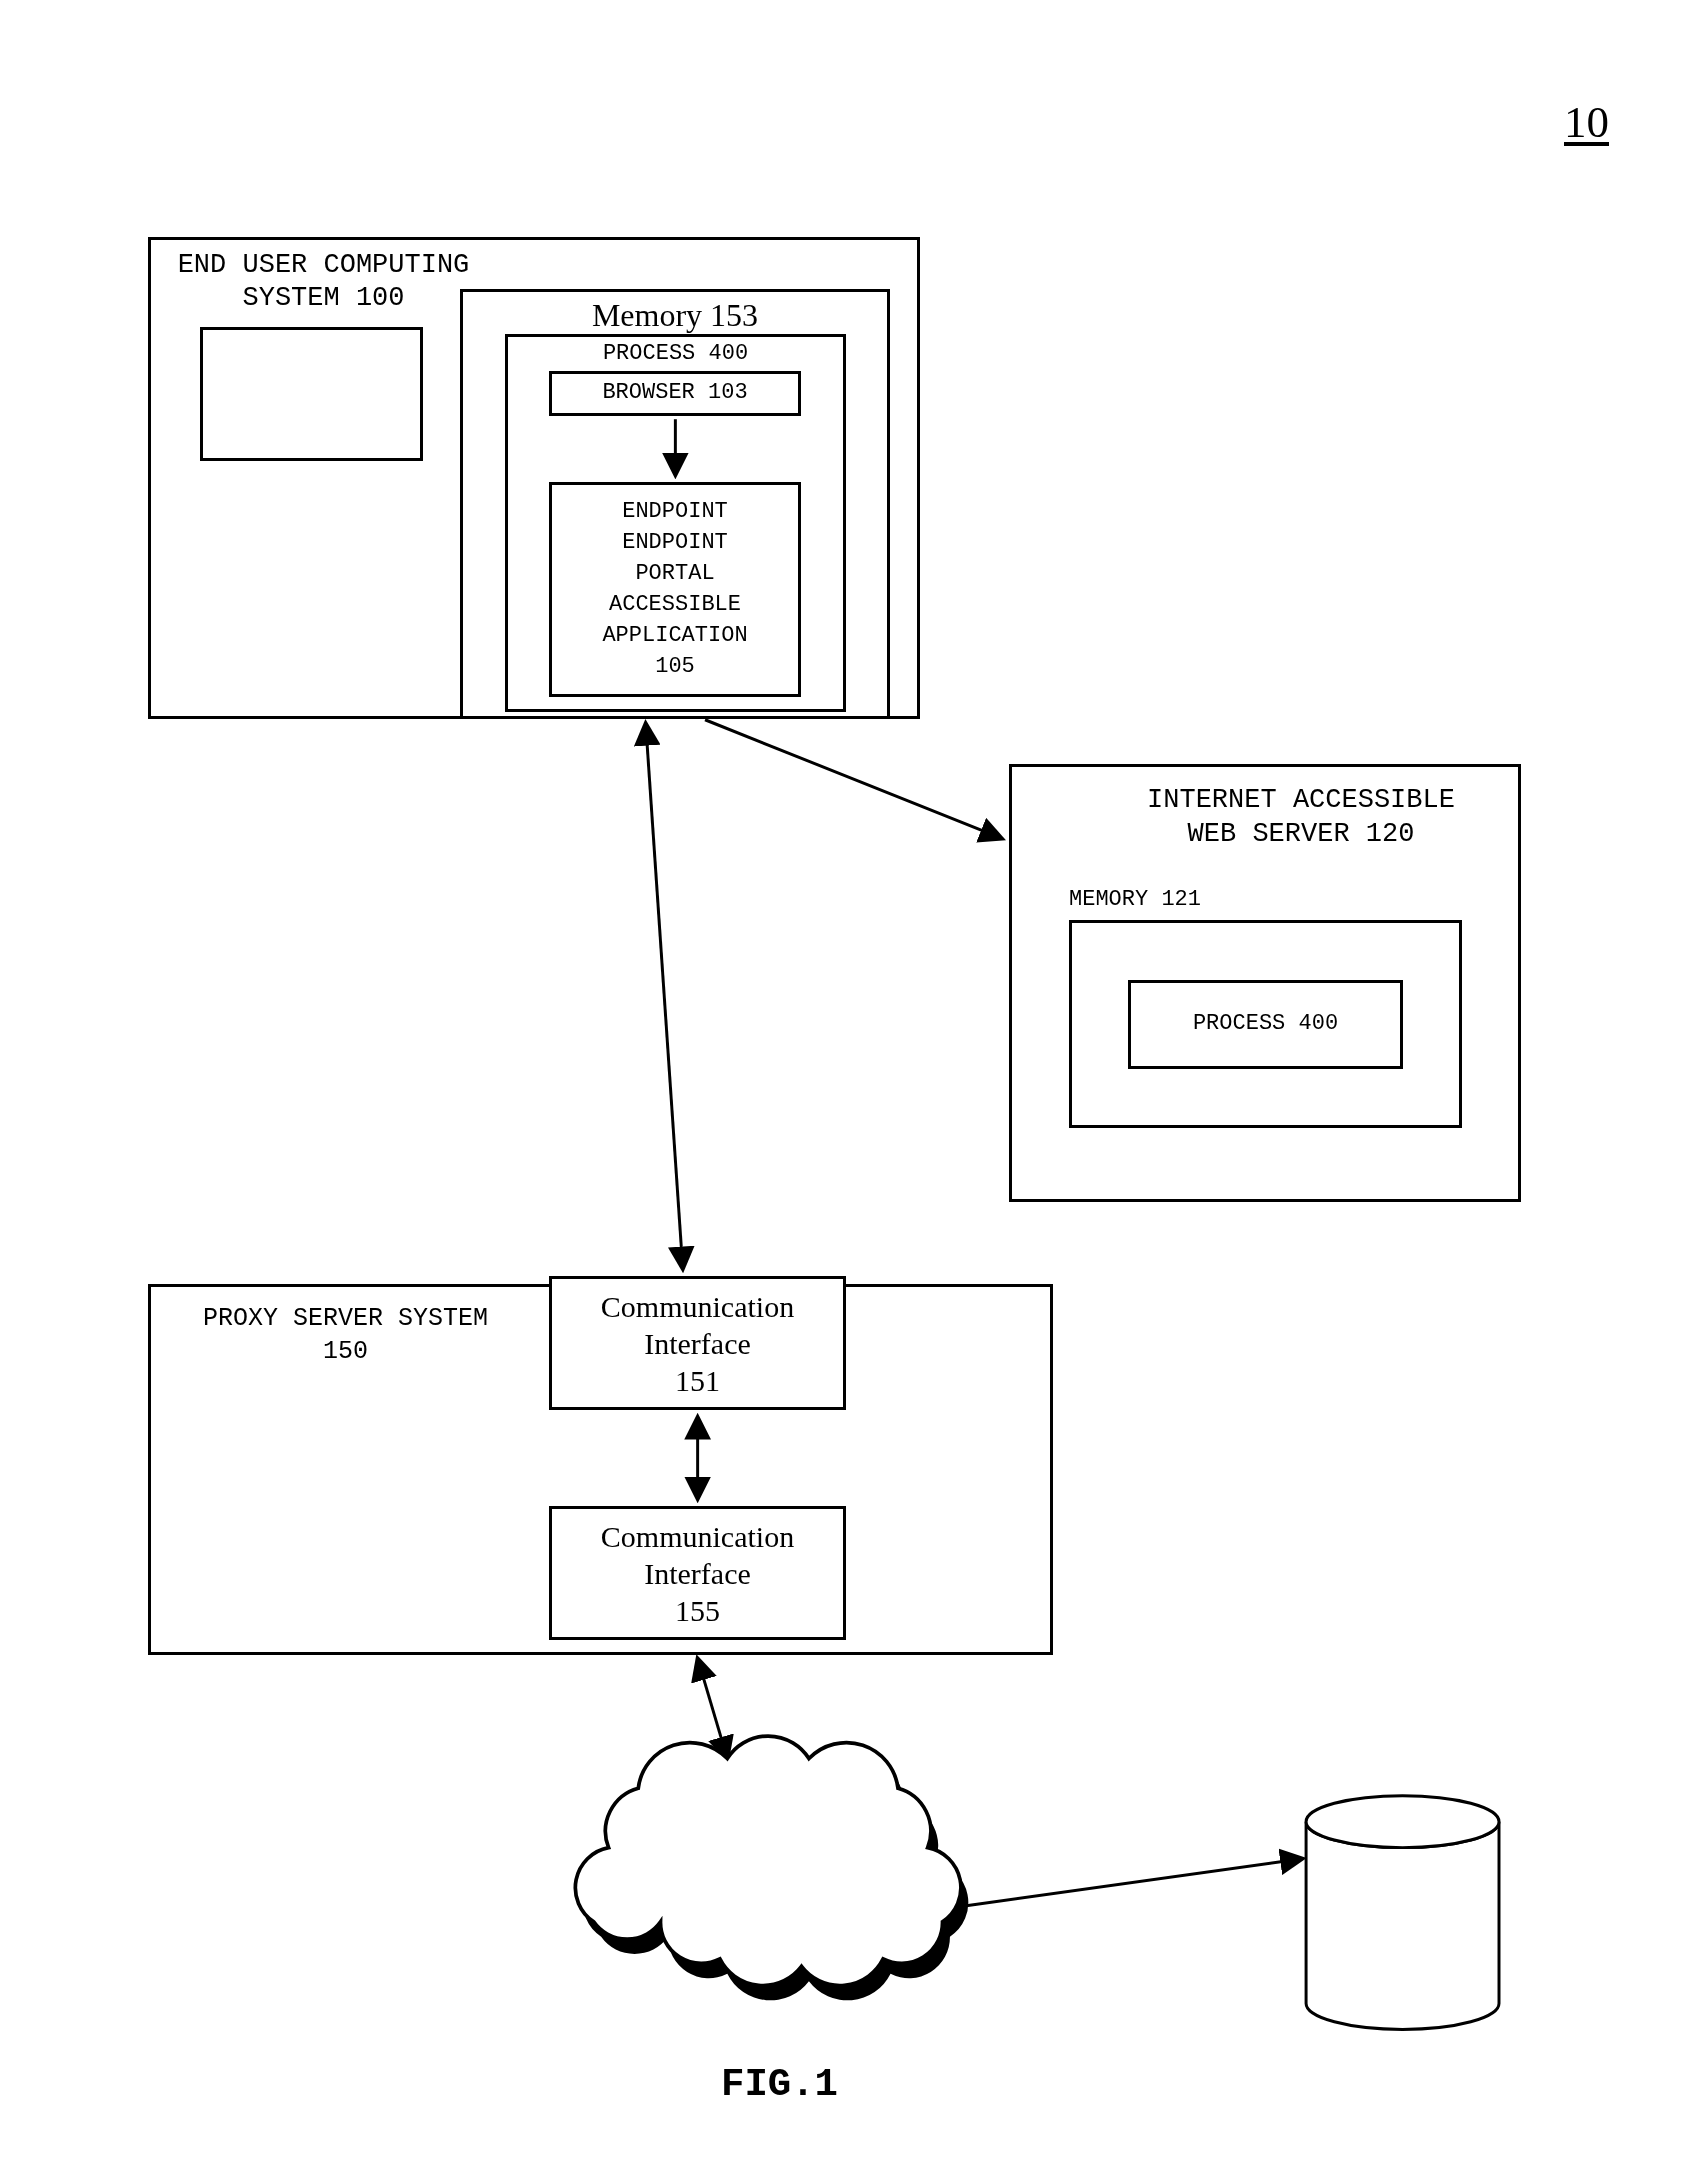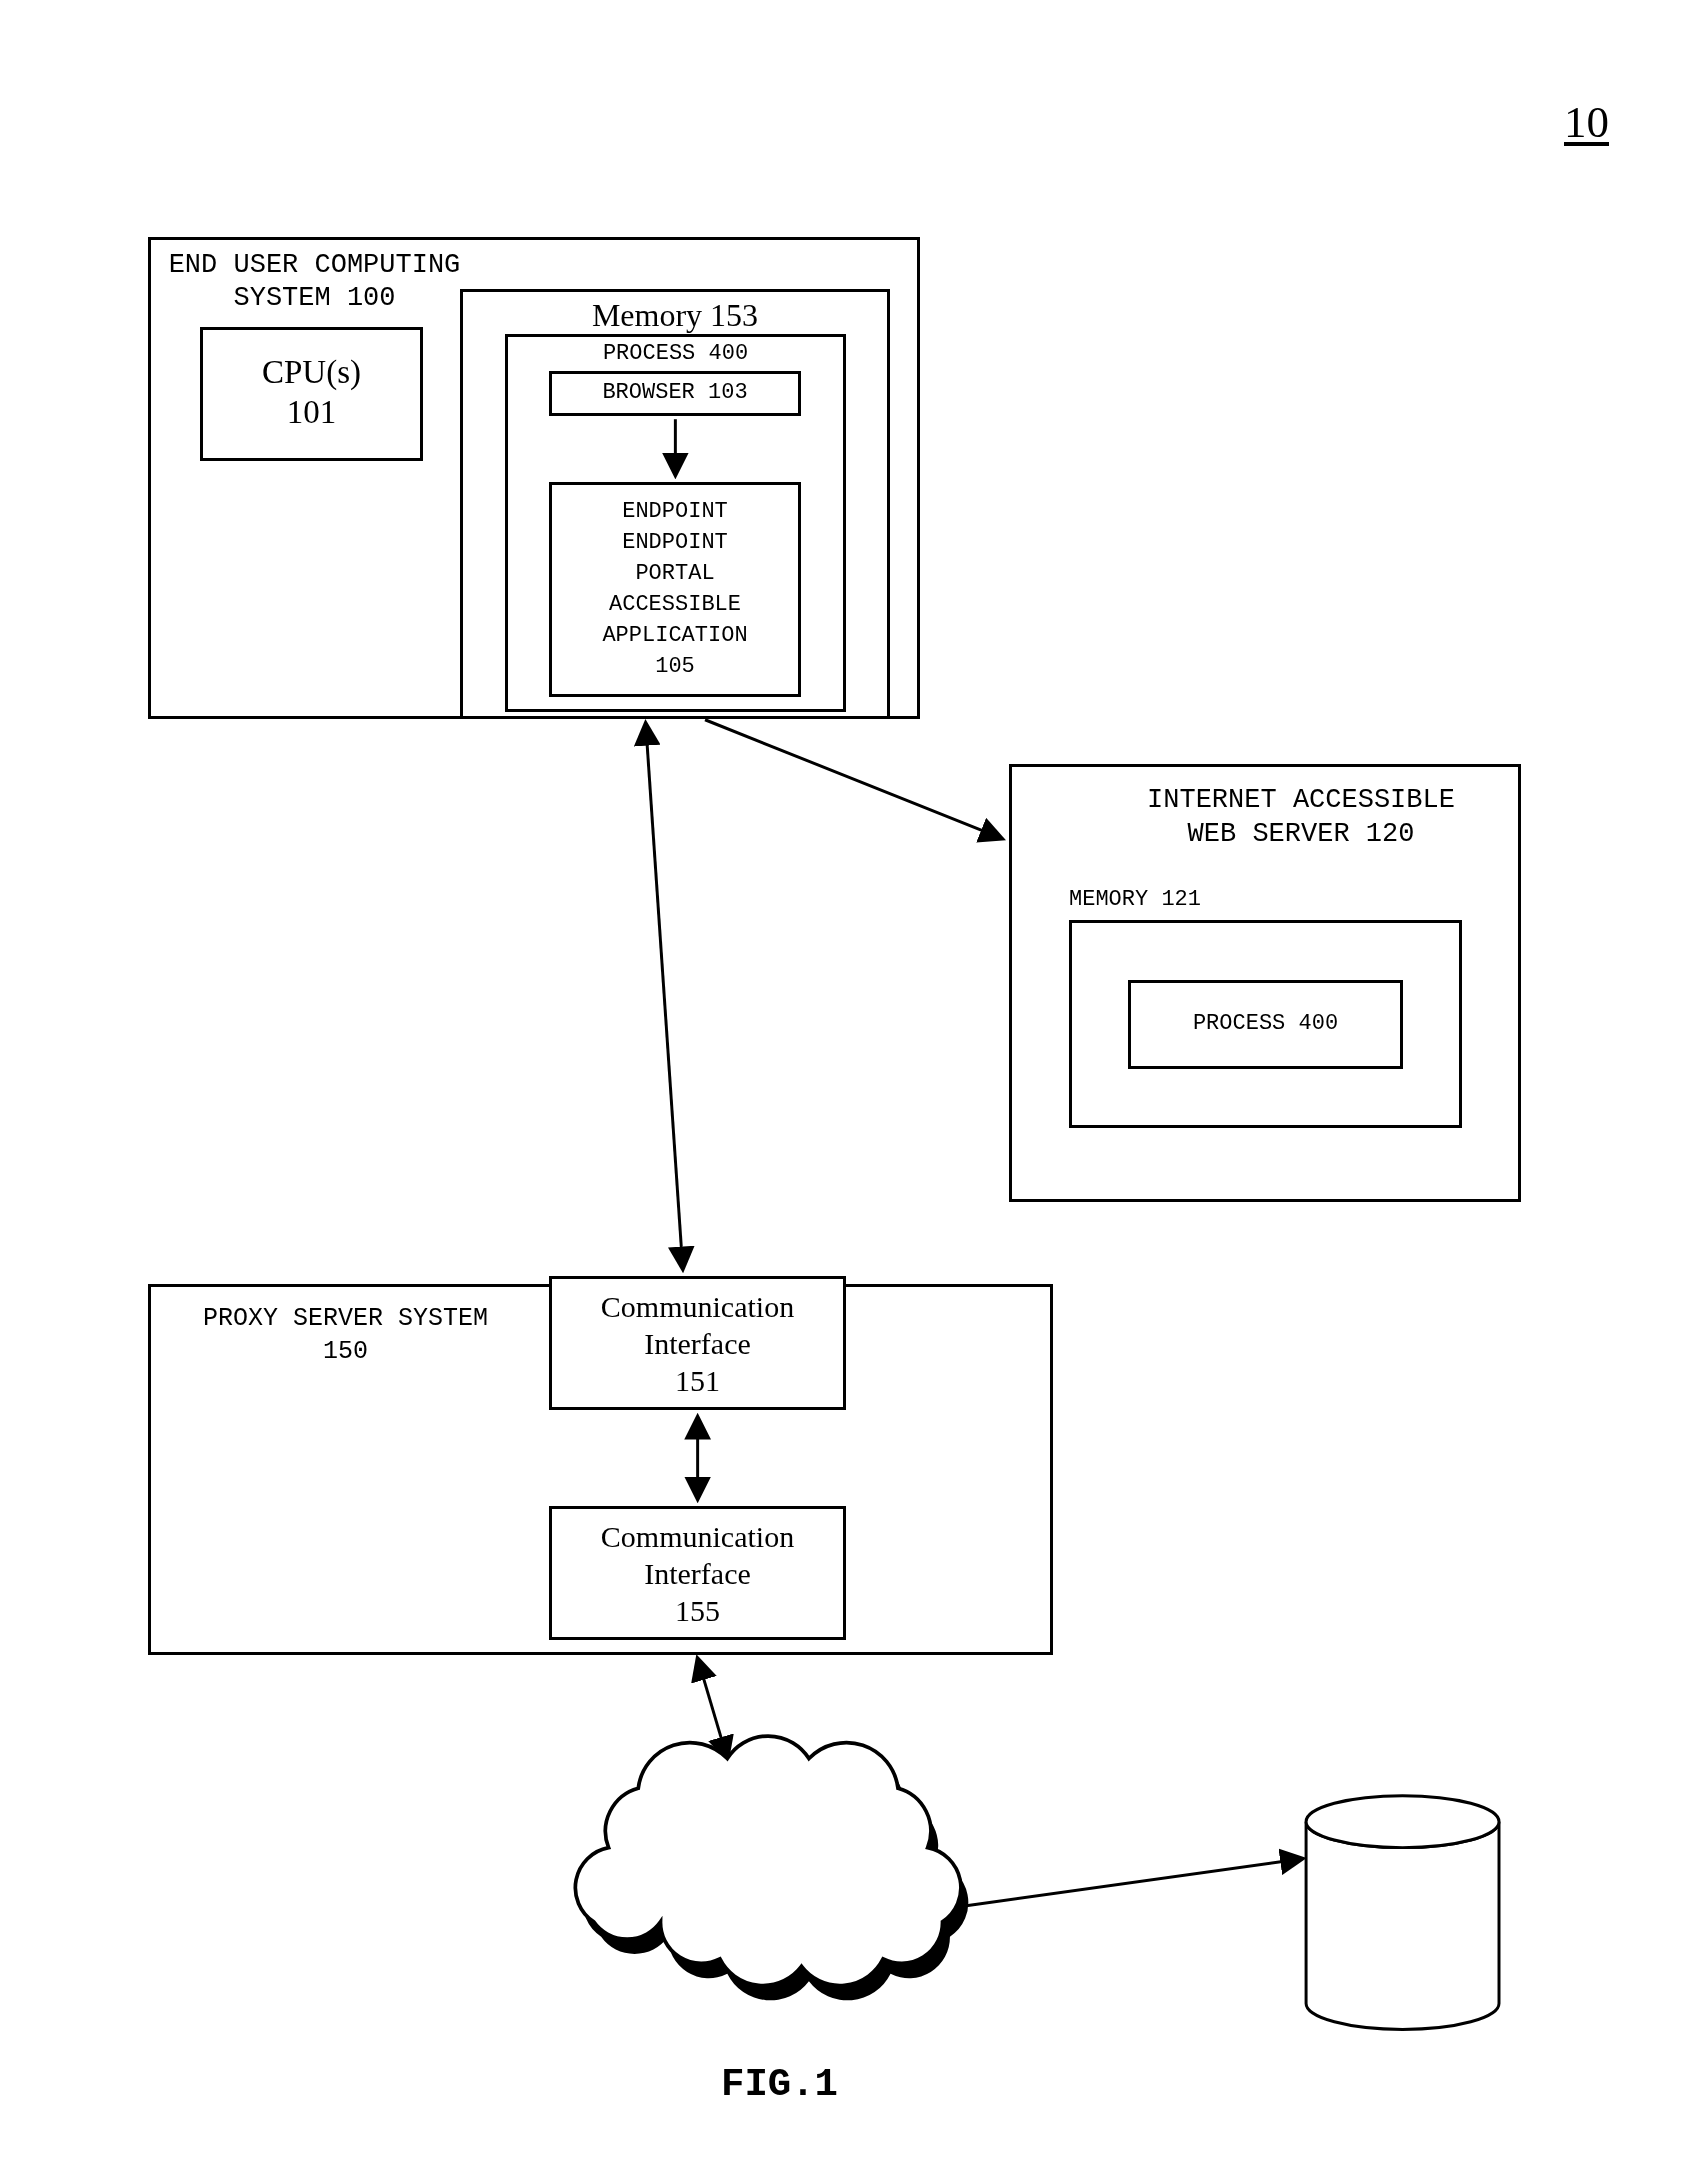--- a/index.html
+++ b/index.html
@@ -44,30 +44,26 @@
   }
 </style>
 </head>
 <body>
 <div class="page">
 
 <div class="fig-num" style="right:89px; top:96px; font-size:45px;margin-left:44px;">10</div>
 
 <div class="box" style="left:148px; top:237px; width:772px; height:482px;"></div>
 
-<div class="label" style="left:155px; top:249px; width:319px; font-size:27px; line-height:33px;">
+<div class="label" style="left:164px; top:249px; width:319px; font-size:27px; line-height:33px;">
   <span>END USER COMPUTING</span><br>
   <span>SYSTEM 100</span>
 </div>
 
 <div class="box" style="left:200px; top:327px; width:223px; height:134px;"></div>
-<div class="label serif" style="left:200px; top:352px; width:223px; font-size:33px; line-height:40px;">
-  <span>CPU(s)</span><br>
-  <span>101</span>
-</div>
 
 <div class="box" style="left:460px; top:289px; width:430px; height:430px;"></div>
 <div class="label serif" style="left:460px; top:297px; width:430px; font-size:32px;">Memory 153</div>
 
 <div class="box" style="left:505px; top:334px; width:341px; height:378px;"></div>
 <div class="label" style="left:505px; top:341px; width:341px; font-size:22px;">PROCESS 400</div>
 
 <div class="box" style="left:549px; top:371px; width:252px; height:45px;"></div>
 <div class="label" style="left:549px; top:380px; width:252px; font-size:22px;">BROWSER 103</div>
 

